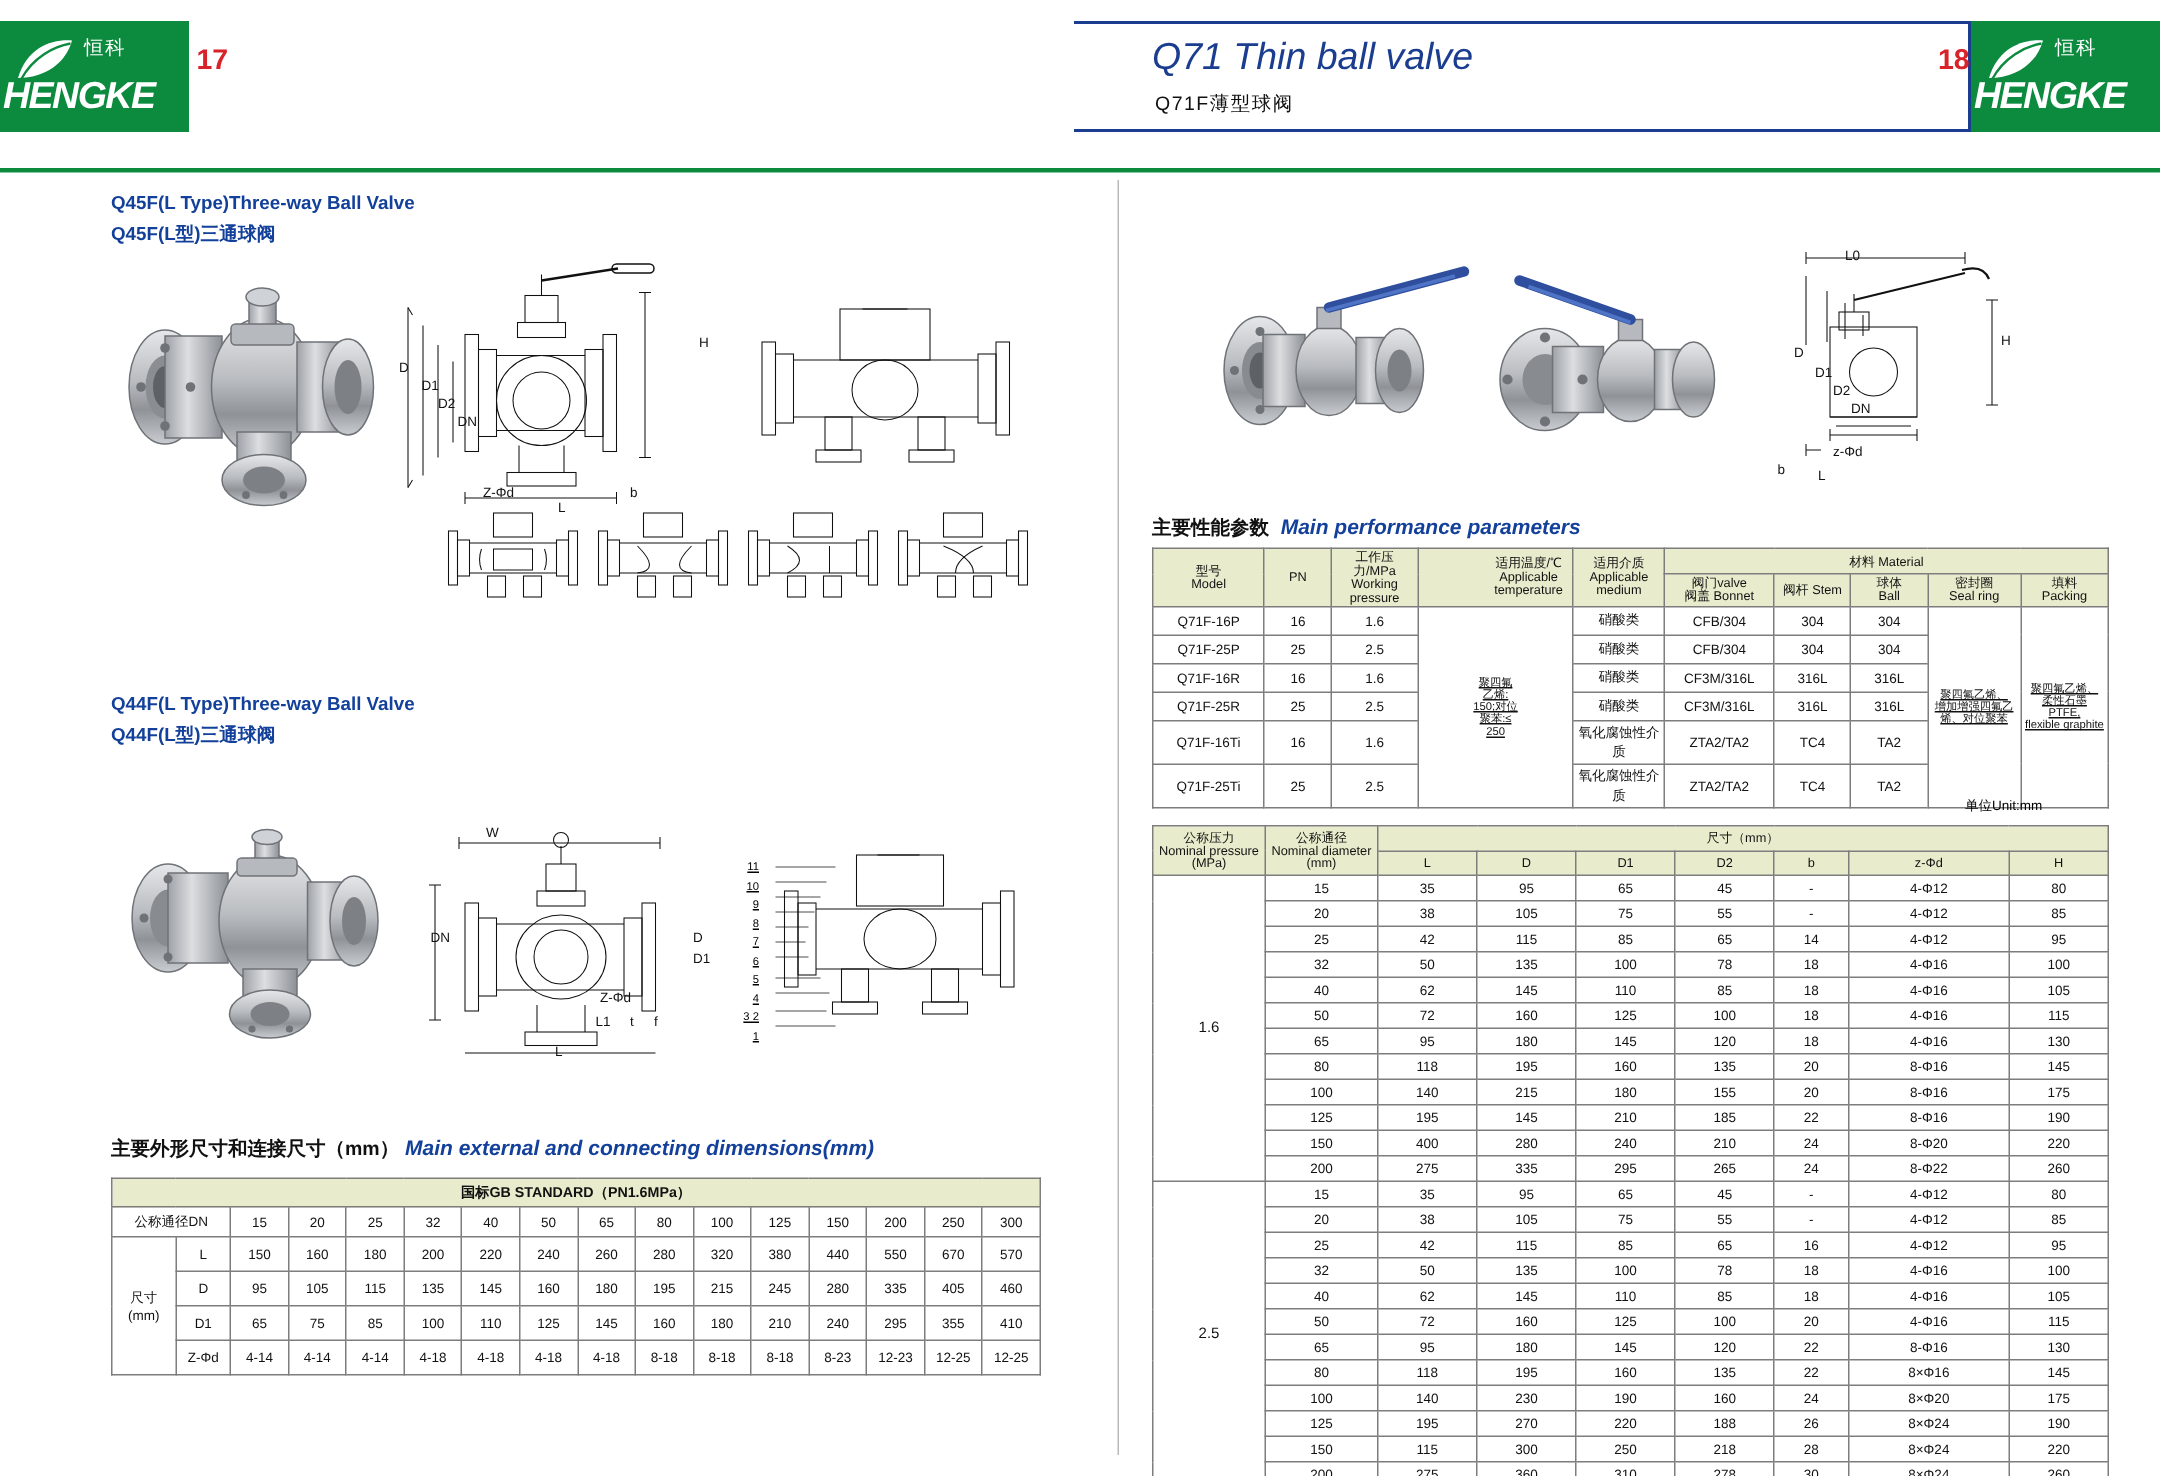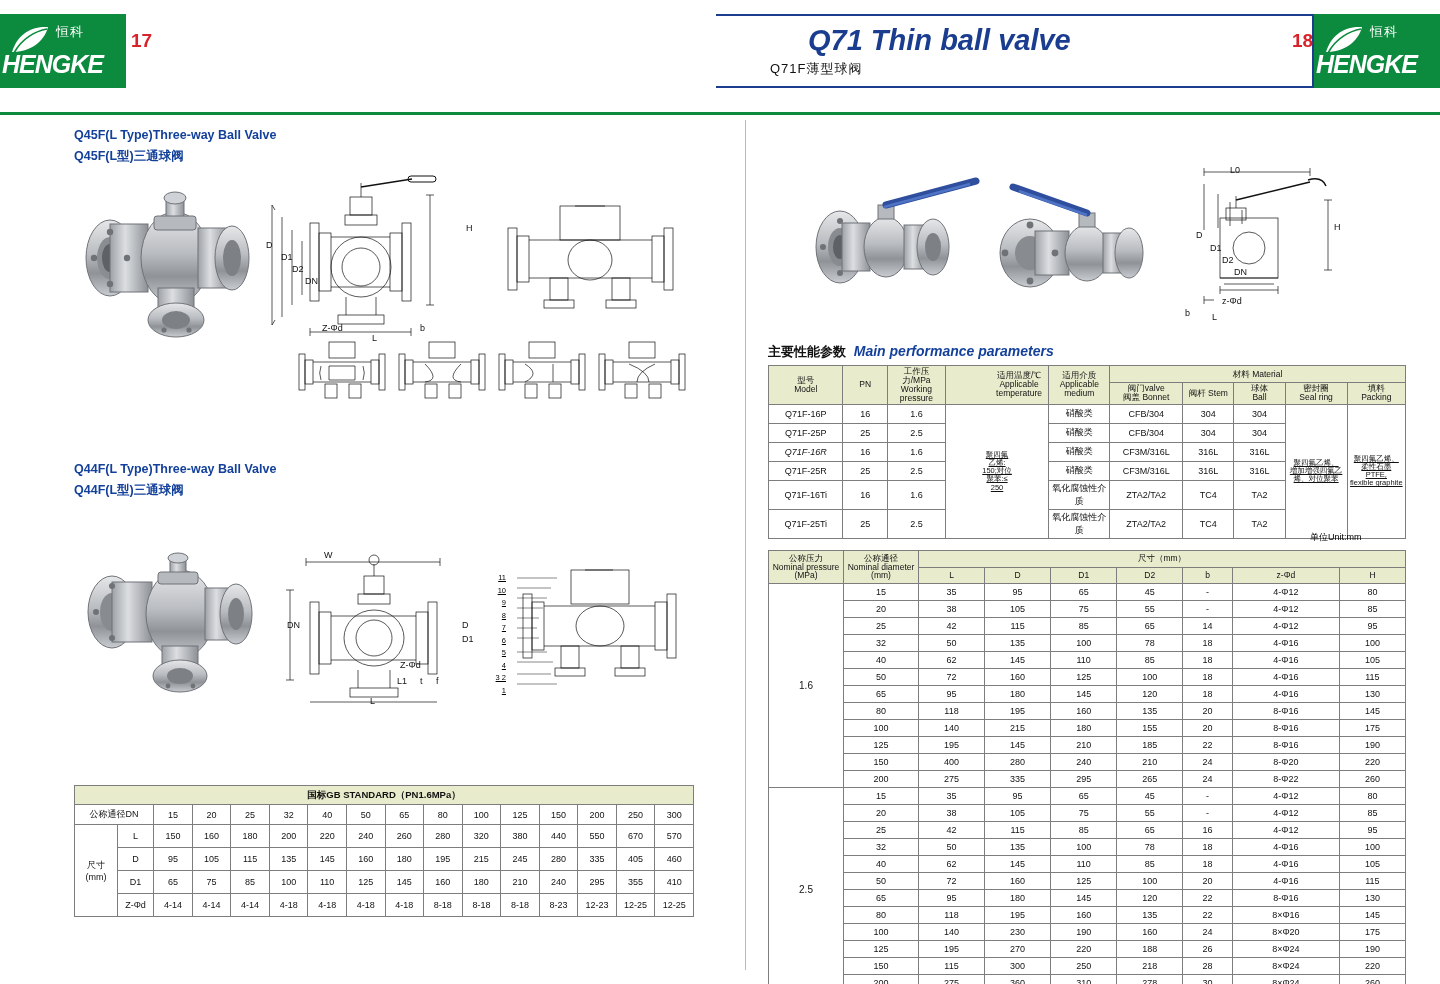--- a/index.html
+++ b/index.html
@@ -13,21 +13,21 @@
   .logo{position:absolute;color:#fff;}
   .logo .leaf{position:absolute;left:10px;top:10px;width:40px;height:32px;}
   .logo .cn{position:absolute;left:56px;top:9px;font-size:13px;color:#fff;letter-spacing:1px;}
   .logo .en{position:absolute;left:2px;top:36px;font-size:25px;font-weight:bold;font-style:italic;color:#fff;letter-spacing:-1px;}
   .pgnum{position:absolute;font-size:19px;font-weight:bold;color:#d8232a;}
   .titlebox{position:absolute;top:14px;height:74px;border:2px solid #1b3d8f;box-sizing:border-box;}
   .tb-left{left:126px;width:590px;border-right:none;}
   .tb-right{left:716px;width:598px;border-left:none;}
   .t-en{position:absolute;left:40px;top:8px;font-size:25px;font-weight:bold;font-style:italic;color:#1b3d8f;letter-spacing:.3px;}
   .t-cn{position:absolute;left:42px;top:44px;font-size:15px;color:#111;letter-spacing:2px;}
-  .t2-en{position:absolute;left:52px;top:8px;font-size:29px;font-weight:bold;font-style:italic;color:#1b3d8f;margin-left:40px;}
+  .t2-en{position:absolute;left:52px;top:8px;font-size:25px;font-weight:normal;font-style:italic;color:#1b3d8f;}
   .t2-cn{position:absolute;left:54px;top:44px;font-size:13px;color:#111;letter-spacing:1px;}
   .hdr-rule{position:absolute;left:0;top:112px;width:1440px;height:3px;background:#0c8a3e;}
 
   
   .vdiv{position:absolute;left:745px;top:120px;width:1px;height:850px;background:#b9b9b9;}
 
   
   .cap{position:absolute;font-size:12.5px;font-weight:bold;color:#111;}
   .cap.blue{color:#13409a;}
   .sec-title{position:absolute;font-weight:bold;font-style:italic;color:#13409a;font-size:14px;}
@@ -304,20 +304,24 @@
       <rect x="50" y="108" width="30" height="8"></rect>
       <rect x="110" y="108" width="30" height="8"></rect>
       <ellipse cx="95" cy="66" rx="24" ry="20"></ellipse>
       <path d="M12 18 h40 M12 28 h34 M12 38 h30 M12 48 h26 M12 58 h22 M12 68 h20 M12 78 h22 M12 92 h30 M12 102 h36 M12 114 h34 M12 124 h40" stroke-width="0.5"></path>
     </svg>
   </div>
   <div class="tiny" style="position:absolute;left:494px;top:572px;line-height:12.5px;text-align:right;width:12px;">
     11<br>10<br>9<br>8<br>7<br>6<br>5<br>4<br>3&nbsp;2<br>1
   </div>
 
+  <div class="sec-title" style="left:74px;top:757px;">
+    <span class="cn">主要外形尺寸和连接尺寸（mm）</span>
+    <span>Main external and connecting dimensions(mm)</span>
+  </div>
 
   <div class="dw" style="left:74px;top:785px;">
     <table id="left-table" style="width:620px;">
         <tbody>
           <tr>
             <td colspan="16" class="grnhdr" style="background:#e8eccc;height:16px;font-weight:bold;font-size:9.5px;">国标GB STANDARD（PN1.6MPa）</td>
           </tr>
           <tr>
             <td colspan="2" style="height:17px;">公称通径DN</td>
             <td style="width:36px;">15</td>
@@ -509,21 +513,21 @@
           <tr>
             <td style="height:16px;">Q71F-25P</td>
             <td>25</td>
             <td>2.5</td>
             <td>硝酸类</td>
             <td>CFB/304</td>
             <td>304</td>
             <td>304</td>
           </tr>
           <tr>
-            <td style="height:16px;font-style:italic;">Q71F-16R</td>
+            <td style="height:16px;">Q71F-16R</td>
             <td>16</td>
             <td>1.6</td>
             <td>硝酸类</td>
             <td>CF3M/316L</td>
             <td>316L</td>
             <td>316L</td>
           </tr>
           <tr>
             <td style="height:16px;">Q71F-25R</td>
             <td>25</td>

